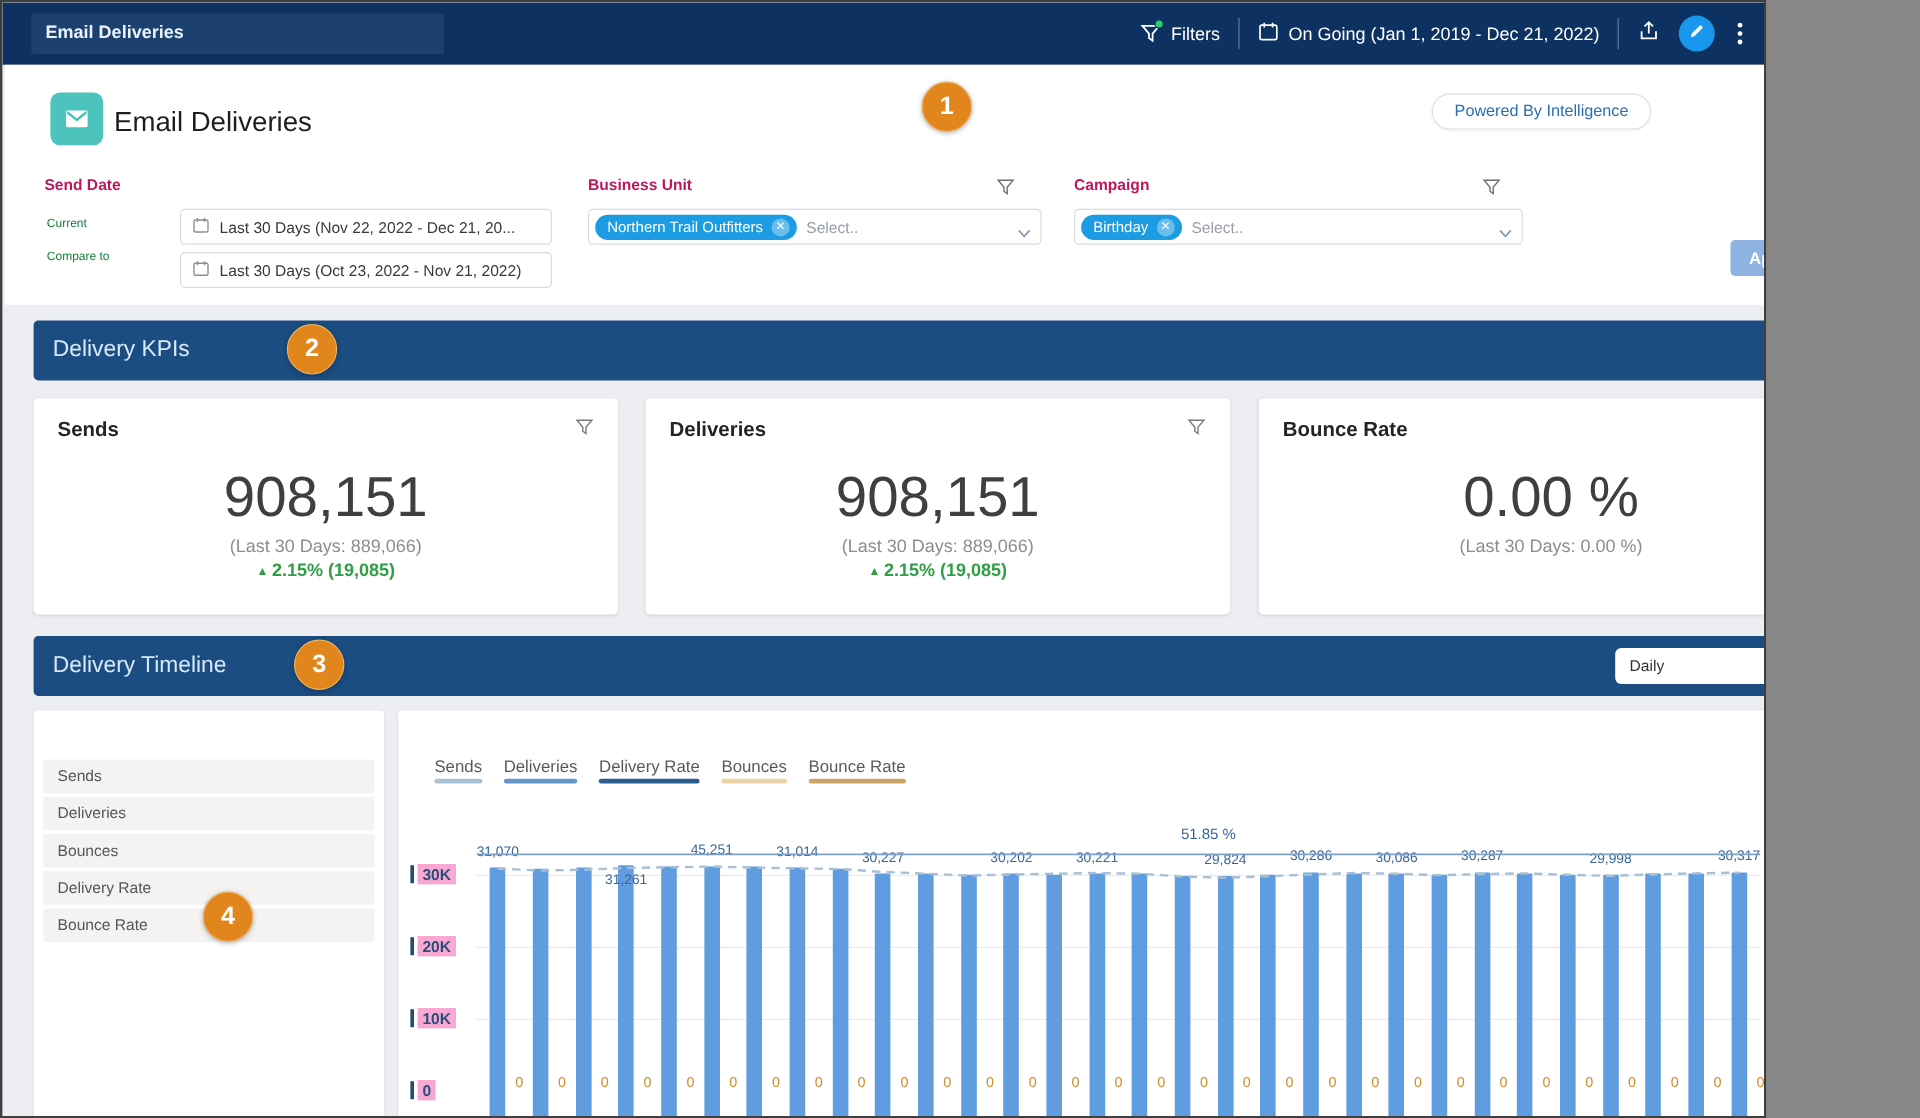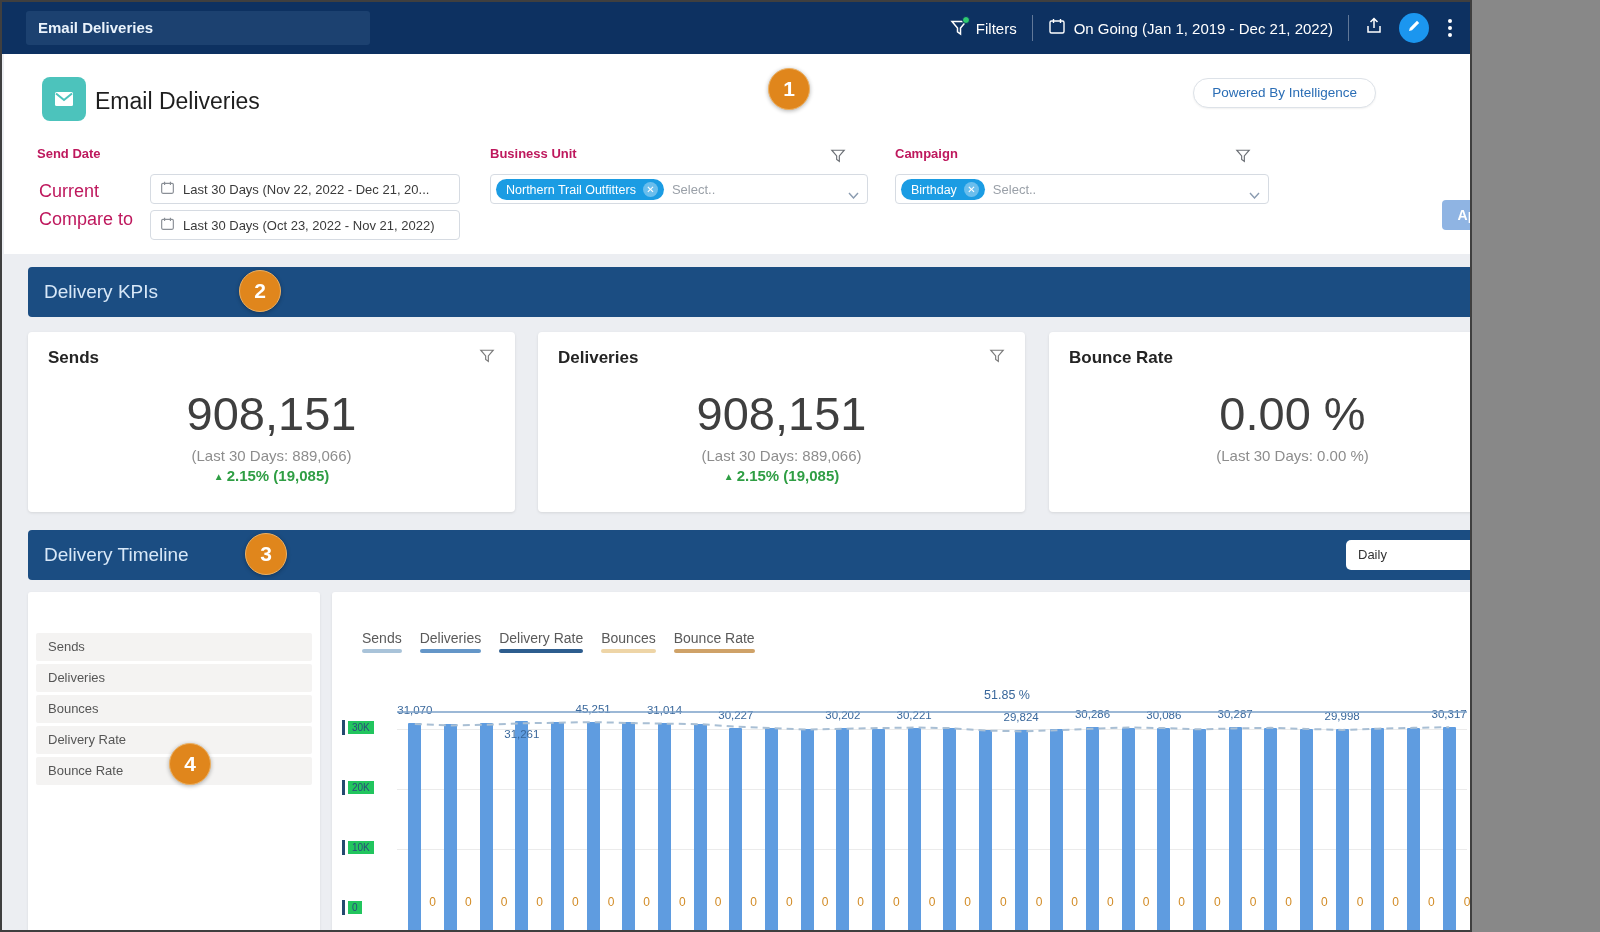--- a/index.html
+++ b/index.html
@@ -27,28 +27,28 @@
 
   
   .hero { position:absolute; left:2px; top:52px; width:1596px; height:200px; background:#fff; }
   .app-icon { position:absolute; left:40px; top:75px; width:44px; height:44px;
               background:#4cc3bc; border-radius:8px; display:flex; align-items:center; justify-content:center; }
   .page-title { position:absolute; left:93px; top:86px; font-size:23px; color:#1e1e1e; }
   .powered-pill { position:absolute; right:94px; top:76px; height:30px; padding:0 18px;
                   background:#fff; border:1px solid #dde2e8; border-radius:15px;
                   color:#2a6db5; font-size:13.5px; line-height:28px; box-shadow:0 1px 2px rgba(0,0,0,.06); cursor:pointer; }
   .flabel { position:absolute; font-size:13px; font-weight:bold; color:#be185d; }
-  .frow-label { position:absolute; font-size:18px; color:#be185d; }
+  .frow-label { position:absolute; font-size:10px; color:#15803d; }
   .date-input { position:absolute; height:30px; background:#fff; border:1px solid #d6dbe2;
                 border-radius:4px; display:flex; align-items:center; gap:8px; padding:0 9px;
                 font-size:13px; color:#3a3a3a; white-space:nowrap; overflow:hidden; cursor:pointer; }
   .select-box { position:absolute; height:30px; background:#fff; border:1px solid #d6dbe2;
                 border-radius:4px; display:flex; align-items:center; gap:8px; padding:0 26px 0 5px;
                 cursor:pointer; }
-  .chip { display:inline-flex; align-items:flex-end; gap:7px; background:#1b9ce3; color:#fff;
+  .chip { display:inline-flex; align-items:center; gap:7px; background:#1b9ce3; color:#fff;
           font-size:12.5px; border-radius:12px; padding:3px 6px 3px 10px; }
   .chip .x { width:15px; height:15px; background:rgba(255,255,255,.35); border-radius:50%;
              font-size:10px; line-height:15px; text-align:center; cursor:pointer; }
   .placeholder { font-size:13px; color:#9aa0a8; }
   .chev { position:absolute; right:8px; top:10px; }
   .mini-funnel { position:absolute; color:#6b6f75; cursor:pointer; }
   .apply-btn { position:absolute; left:1440px; top:198px; width:70px; height:30px;
                background:#8fb4e3; border:none; border-radius:4px; color:#fff;
                font-size:14px; font-weight:bold; cursor:pointer; }
 
@@ -89,21 +89,21 @@
 
   .plot { position:absolute; left:65px; top:0; width:1070px; height:342px; }
   .gridline { position:absolute; left:0; width:1070px; height:1px; background:#ebebeb; }
   .bar { position:absolute; width:13px; background:#5f9ce0; border-radius:1px 1px 0 0; }
   .bar-label { position:absolute; transform:translateX(-50%); font-size:11.5px; color:#39679b; white-space:nowrap; }
   .zero-label { position:absolute; transform:translateX(-50%); font-size:12px; color:#d28b25; }
   .rate-label { position:absolute; transform:translateX(-50%); font-size:12.5px; color:#39679b; }
   .ytick { position:absolute; left:10px; display:flex; align-items:center; gap:3px; }
   .ytick-r { position:absolute; left:1148px; display:flex; align-items:center; gap:3px; }
   .tickmark { width:3px; height:15px; background:#24496f; }
-  .ticktext { background:#22c55e; color:#2a4d7a; font-size:10px; padding:1px 4px; }
+  .ticktext { background:#f9a8d4; color:#2a4d7a; font-size:13px; padding:1px 4px;font-weight:bold; }
   .plot svg { position:absolute; left:0; top:0; pointer-events:none; }
 
   .scroll-thumb { position:absolute; left:1549px; top:58px; width:9px; height:266px;
                   background:#c6cbd1; border-radius:4px; }
 </style>
 </head>
 <body>
 
 <div class="screen">
 

